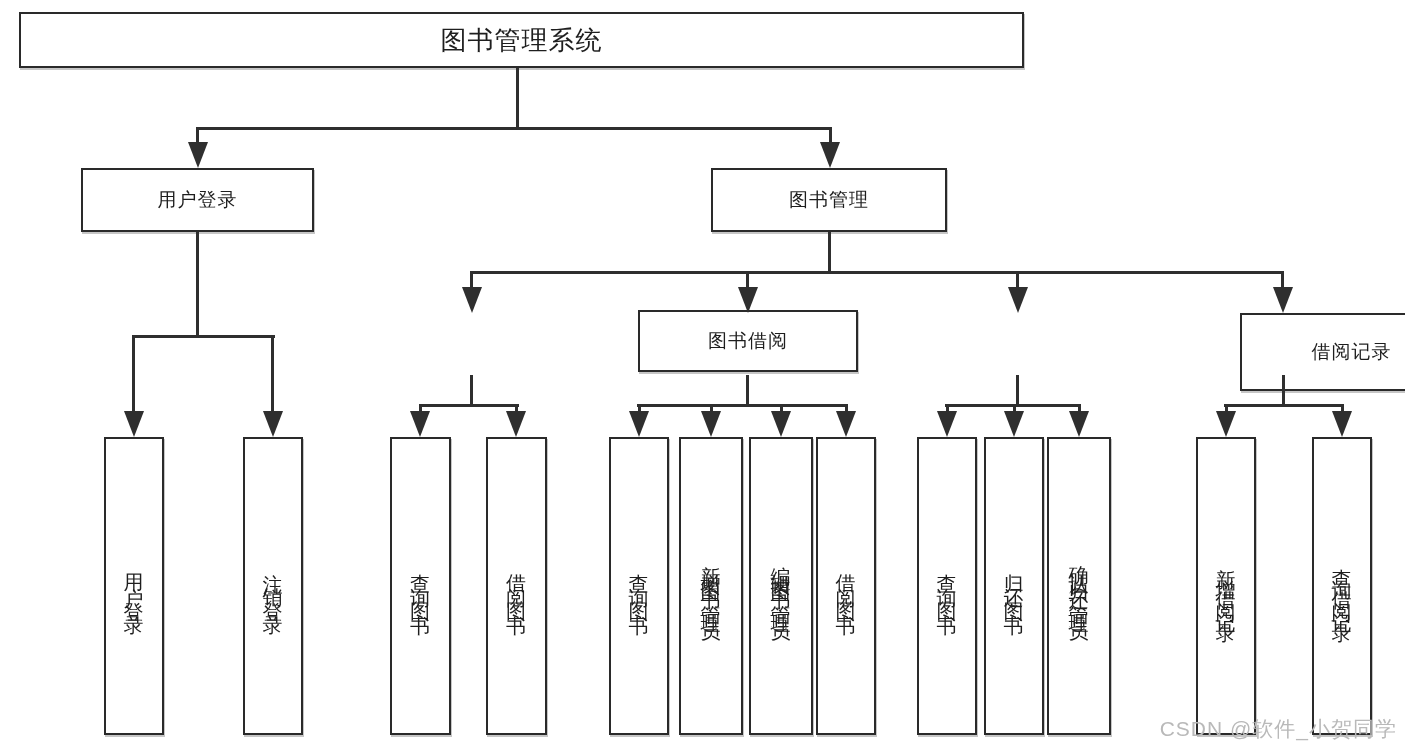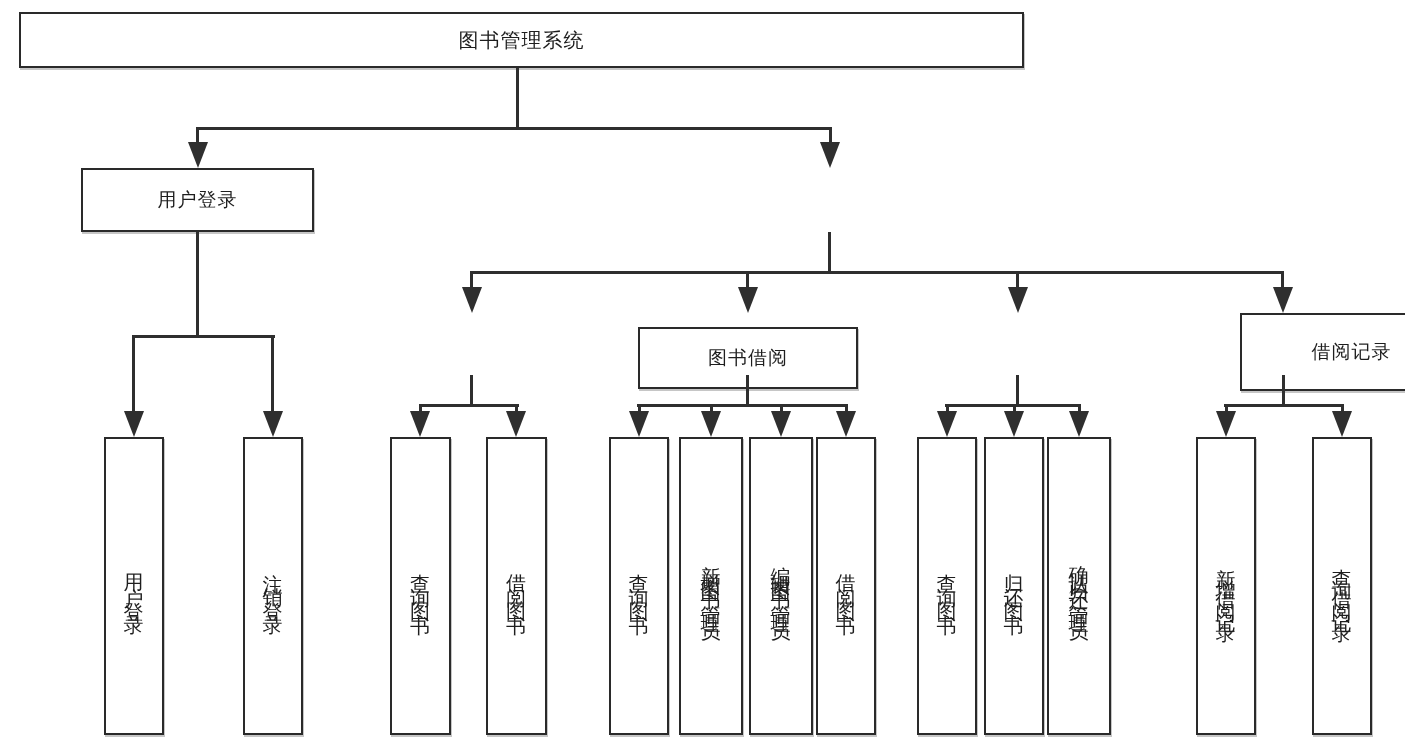--- a/index.html
+++ b/index.html
@@ -11,21 +11,21 @@
     font-family:"Liberation Sans","DejaVu Sans",sans-serif;color:var(--ink);
     overflow:hidden;
   }
   .box{
     position:absolute;box-sizing:border-box;background:#fff;
     border:2px solid var(--border);
     box-shadow:1px 2px 0 #c6c6c6;
     display:flex;align-items:center;justify-content:center;
   }
   .hlabel{font-size:19px;letter-spacing:1px;white-space:nowrap;}
-  .root .hlabel{font-size:20px;}
+  .root .hlabel{font-size:26px;}
   .vlabel{
     writing-mode:vertical-rl;
     font-size:20px;line-height:1;white-space:nowrap;
   }
   .sp4{letter-spacing:14px;}
   .sp6{letter-spacing:11px;}
   .sp9{letter-spacing:8px;}
   .vline,.hline{position:absolute;background:var(--line);}
   .vline{width:3px;}
   .hline{height:3px;}
@@ -44,22 +44,25 @@
 
 <div class="canvas">
 
   <div class="box root" style="left:19px;top:12px;width:1005px;height:56px">
     <span class="hlabel">图书管理系统</span>
   </div>
 
   <div class="box" style="left:81px;top:168px;width:233px;height:64px">
     <span class="hlabel">用户登录</span>
   </div>
+  <div class="box" style="left:711px;top:168px;width:236px;height:64px">
+    <span class="hlabel">图书管理</span>
+  </div>
 
-  <div class="box" style="left:638px;top:327px;width:220px;height:62px">
+  <div class="box" style="left:638px;top:310px;width:220px;height:62px">
     <span class="hlabel">图书借阅</span>
   </div>
   <div class="box" style="left:1240px;top:313px;width:223px;height:78px">
     <span class="hlabel">借阅记录</span>
   </div>
 
   <div class="box" style="left:104px;top:437px;width:60px;height:298px">
     <span class="vlabel sp4">用户登录</span>
   </div>
   <div class="box" style="left:243px;top:437px;width:60px;height:298px">
@@ -155,14 +158,15 @@
   <div class="vline" style="left:1078px;top:404px;height:12px"></div>
   <div class="arrow" style="left:1069px;top:411px"></div>
 
   <div class="vline" style="left:1282px;top:375px;height:31px"></div>
   <div class="hline" style="left:1224px;top:404px;width:120px"></div>
   <div class="vline" style="left:1225px;top:404px;height:12px"></div>
   <div class="arrow" style="left:1216px;top:411px"></div>
   <div class="vline" style="left:1341px;top:404px;height:12px"></div>
   <div class="arrow" style="left:1332px;top:411px"></div>
 
+  <div class="watermark">CSDN @软件_小贺同学</div>
 
 </div>
 
 </body></html>

